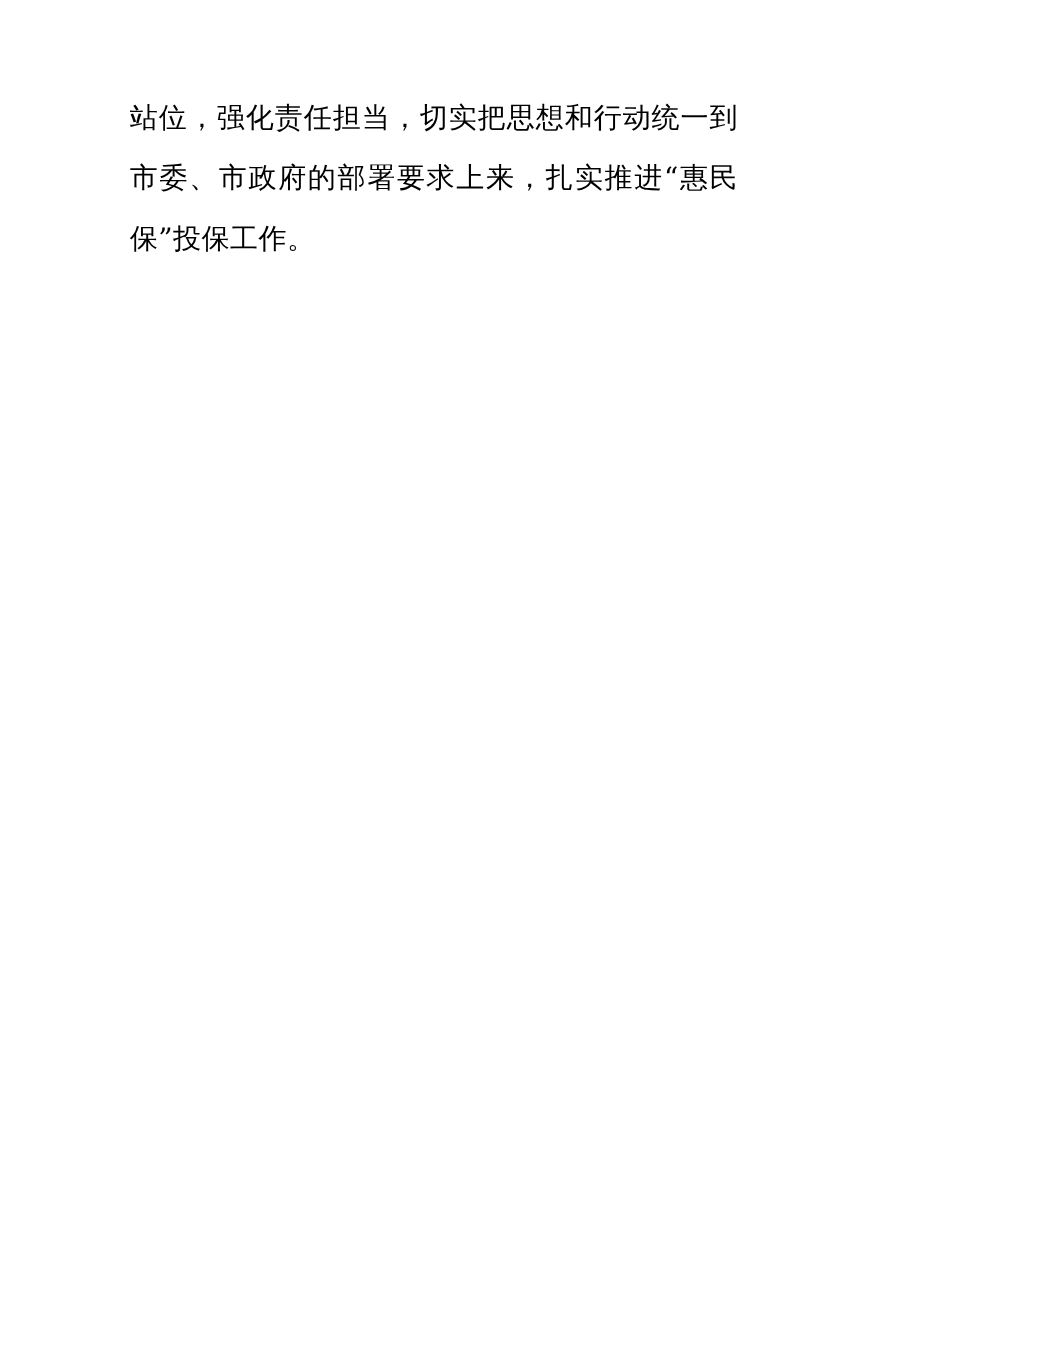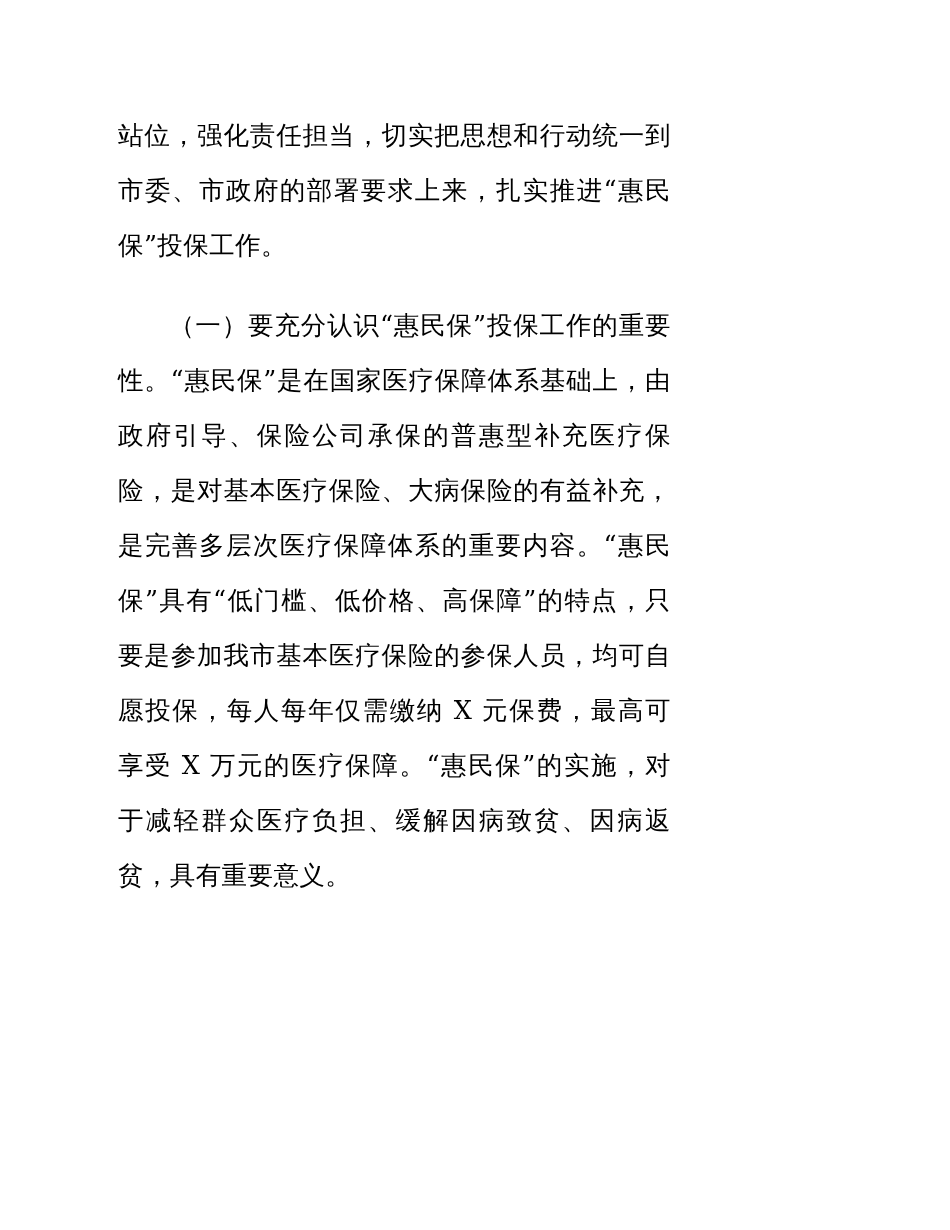--- a/index.html
+++ b/index.html
@@ -11,21 +11,21 @@
     width: 950px;
     height: 1230px;
     font-family: "DejaVu Serif", "Liberation Serif", serif;
     color: #000000;
     overflow: hidden;
   }
   .page {
     box-sizing: border-box;
     width: 789px;
     height: 1230px;
-    padding: 108px 118px 60px 118px;
+    padding: 80px 118px 60px 118px;
     background: #ffffff;
   }
   .doc-body {
     font-size: 25.5px;
     line-height: 55px;
     text-align: justify;
     text-justify: inter-ideograph;
     letter-spacing: 0.4px;
   }
   p {
@@ -37,15 +37,14 @@
   p.gap {
     margin-top: 25px;
   }
 </style>
 </head>
 <body>
 
 <div class="page">
   <div class="doc-body">
     <p class="">站位，强化责任担当，切实把思想和行动统一到市委、市政府的部署要求上来，扎实推进“惠民保”投保工作。</p>
-    <p class="indent gap">（一）要充分认识“惠民保”投保工作的重要性。“惠民保”是在国家医疗保障体系基础上，由政府引导、保险公司承保的普惠型补充医疗保险，是对基本医疗保险、大病保险的有益补充，是完善多层次医疗保障体系的重要内容。“惠民保”具有“低门槛、低价格、高保障”的特点，只要是参加我市基本医疗保险的参保人员，均可自愿投保，每人每年仅需缴纳 X 元保费，最高可享受 X 万元的医疗保障。“惠民保”的实施，对于减轻群众医疗负担、缓解因病致贫、因病返贫，具有重要意义。</p>
   </div>
 </div>
 
 </body></html>

